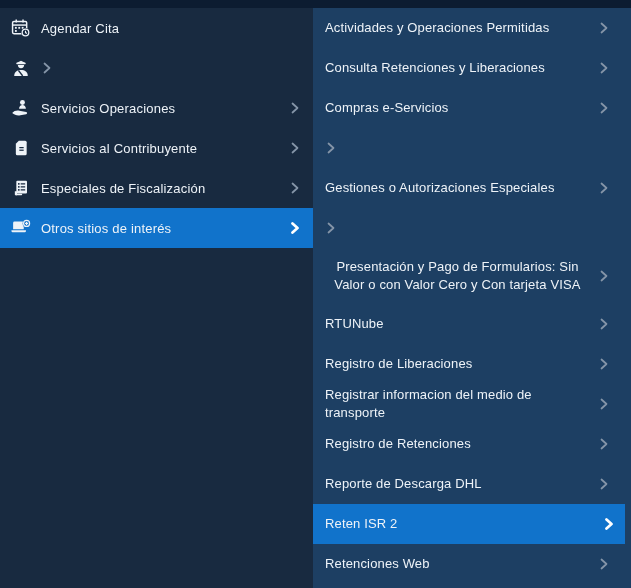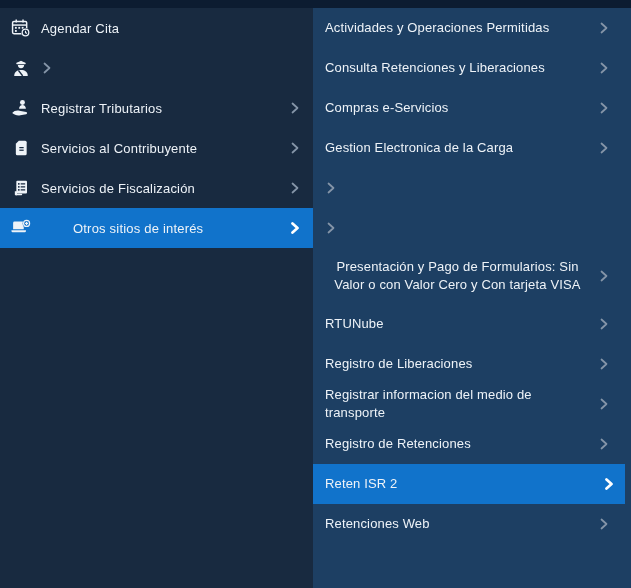--- a/index.html
+++ b/index.html
@@ -29,21 +29,21 @@
     padding:0 12px 0 9px;cursor:pointer;
   }
   .s-item .icon{
     width:24px;height:24px;flex:0 0 24px;display:flex;
     align-items:center;justify-content:center;margin-right:8px;
   }
   .s-item .lbl{
     flex:1;font-size:13px;letter-spacing:.2px;color:var(--text);
     white-space:nowrap;overflow:hidden;
   }
-  .s-item.active{background:var(--highlight);gap:32px;}
+  .s-item.active{background:var(--highlight);}
   
   .panel{
     position:absolute;left:313px;top:8px;width:331px;height:580px;
     background:var(--panel);overflow:visible;
   }
   .panel-edge{
     position:absolute;left:620px;top:8px;width:2px;height:580px;
     background:var(--edge);
   }
   .p-item{
@@ -112,21 +112,21 @@
   </div>
 
   <div class="s-item">
     <span class="icon">
       <svg viewBox="0 0 24 24" width="22" height="22" fill="#eef3f8">
         <circle cx="13.6" cy="6.1" r="2.7"></circle>
         <path d="M9.9,12.9 c0,-2.7 1.6,-4.1 3.7,-4.1 s3.7,1.4 3.7,4.1 z"></path>
         <path d="M2.4,17.4 c1.9,-2.3 4.8,-3.1 7.8,-2.5 l7.5,1.5 c1.4,0.3 1.3,2 -0.1,2.3 l-6.3,1.2 c-3.2,0.6 -6.4,-0.2 -8.9,-2.5 z"></path>
       </svg>
     </span>
-    <span class="lbl">Registrar Tributarios</span>
+    <span class="lbl">Servicios Operaciones</span>
     <span class="chev">
       <svg viewBox="0 0 12 12" width="12" height="12">
           <polyline points="3.5,1.5 8.5,6 3.5,10.5" fill="none" stroke-linecap="round" stroke-linejoin="round"></polyline>
         </svg>
     </span>
   </div>
 
   <div class="s-item">
     <span class="icon">
       <svg viewBox="0 0 24 24" width="20" height="20">
@@ -152,21 +152,21 @@
             <rect x="11.6" y="6.3" width="5.4" height="1.5"></rect>
           <rect x="8.4" y="9.7" width="1.9" height="1.9"></rect>
             <rect x="11.6" y="9.9" width="5.4" height="1.5"></rect>
           <rect x="8.4" y="13.3" width="1.9" height="1.9"></rect>
             <rect x="11.6" y="13.5" width="5.4" height="1.5"></rect>
         </g>
         <path d="M4.6,16 h2.6 v4.8 h-1 a1.6,1.6 0 0 1 -1.6,-1.6 z" fill="#eef3f8"></path>
         <rect x="4.6" y="19" width="8.8" height="1.8" rx="0.9" fill="#eef3f8"></rect>
       </svg>
     </span>
-    <span class="lbl">Servicios de Fiscalización</span>
+    <span class="lbl">Especiales de Fiscalización</span>
     <span class="chev">
       <svg viewBox="0 0 12 12" width="12" height="12">
           <polyline points="3.5,1.5 8.5,6 3.5,10.5" fill="none" stroke-linecap="round" stroke-linejoin="round"></polyline>
         </svg>
     </span>
   </div>
 
   <div class="s-item active">
     <span class="icon">
       <svg viewBox="0 0 24 24" width="22" height="22">
@@ -212,29 +212,29 @@
   <div class="p-item">
     <span class="lbl">Compras e-Servicios</span>
     <span class="chev">
       <svg viewBox="0 0 12 12" width="12" height="12">
           <polyline points="3.5,1.5 8.5,6 3.5,10.5" fill="none" stroke-linecap="round" stroke-linejoin="round"></polyline>
         </svg>
     </span>
   </div>
 
   <div class="p-item">
-    <span class="lbl">Gestion Electronica de la Carga</span>
-    <span class="chev">
-      <svg viewBox="0 0 12 12" width="12" height="12">
-          <polyline points="3.5,1.5 8.5,6 3.5,10.5" fill="none" stroke-linecap="round" stroke-linejoin="round"></polyline>
-        </svg>
-    </span>
-  </div>
-
-  <div class="p-item">
+    <span class="chev">
+      <svg viewBox="0 0 12 12" width="12" height="12">
+          <polyline points="3.5,1.5 8.5,6 3.5,10.5" fill="none" stroke-linecap="round" stroke-linejoin="round"></polyline>
+        </svg>
+    </span>
+  </div>
+
+  <div class="p-item">
+    <span class="lbl">Gestiones o Autorizaciones Especiales</span>
     <span class="chev">
       <svg viewBox="0 0 12 12" width="12" height="12">
           <polyline points="3.5,1.5 8.5,6 3.5,10.5" fill="none" stroke-linecap="round" stroke-linejoin="round"></polyline>
         </svg>
     </span>
   </div>
 
   <div class="p-item">
     <span class="chev">
       <svg viewBox="0 0 12 12" width="12" height="12">
@@ -281,20 +281,28 @@
 
   <div class="p-item">
     <span class="lbl">Registro de Retenciones</span>
     <span class="chev">
       <svg viewBox="0 0 12 12" width="12" height="12">
           <polyline points="3.5,1.5 8.5,6 3.5,10.5" fill="none" stroke-linecap="round" stroke-linejoin="round"></polyline>
         </svg>
     </span>
   </div>
 
+  <div class="p-item">
+    <span class="lbl">Reporte de Descarga DHL</span>
+    <span class="chev">
+      <svg viewBox="0 0 12 12" width="12" height="12">
+          <polyline points="3.5,1.5 8.5,6 3.5,10.5" fill="none" stroke-linecap="round" stroke-linejoin="round"></polyline>
+        </svg>
+    </span>
+  </div>
 
   <div class="p-item active">
     <span class="lbl">Reten ISR 2</span>
     <span class="chev">
       <svg viewBox="0 0 12 12" width="12" height="12">
           <polyline points="3.5,1.5 8.5,6 3.5,10.5" fill="none" stroke-linecap="round" stroke-linejoin="round"></polyline>
         </svg>
     </span>
   </div>
 

